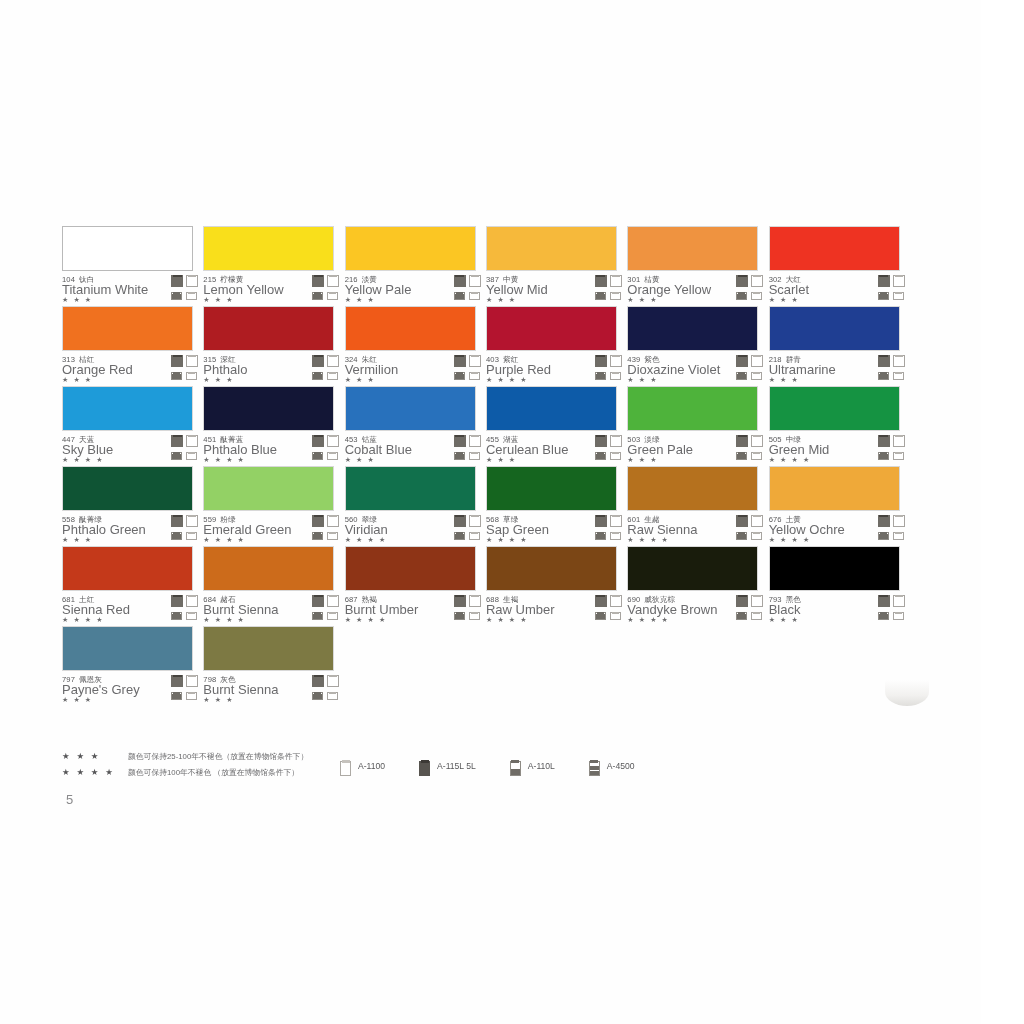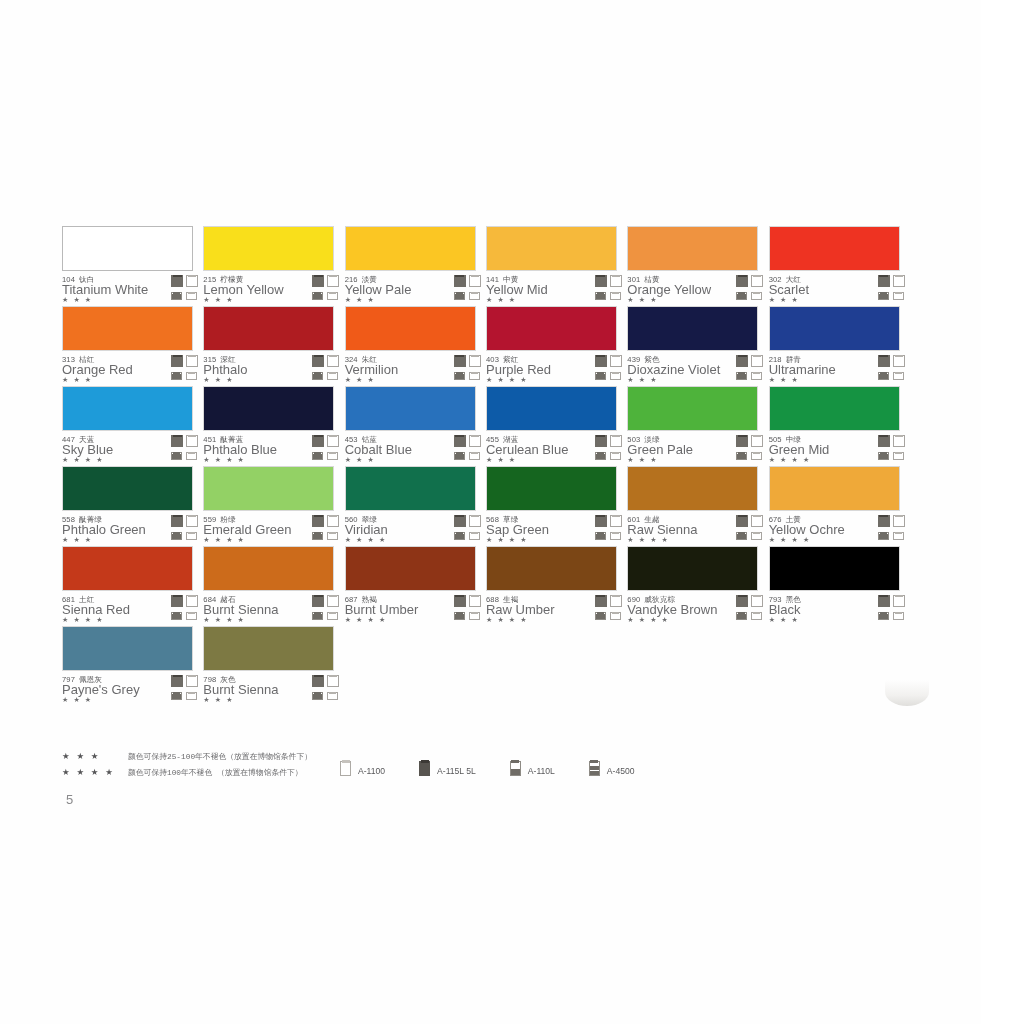--- a/index.html
+++ b/index.html
@@ -130,32 +130,31 @@
   .legend-stars {
     width: 66px;
     font-size: 8.5px;
     color: #555557;
     letter-spacing: 2.2px;
   }
   .legend-text {
     font-size: 7.8px;
     color: #6a6a6c;
     white-space: nowrap;
-    font-family: Liberation Mono, monospace;
   }
   #products {
     position: absolute;
     left: 340px;
     top: 761px;
     display: flex;
     align-items: center;
   }
   .product {
     display: flex;
-    align-items: flex-end;
+    align-items: flex-start;
     margin-right: 34px;
   }
   .product .pcan { margin-right: 7px; }
   .product .plabel {
     font-size: 8.6px;
     color: #58585a;
     white-space: nowrap;
   }
   .pcan {
     position: relative;
@@ -306,21 +305,21 @@
                 <div class="can empty short">
                   <div class="lid"></div>
                 </div>
               </div>
             </div>
           </div>
         </div>
         <div class="cell">
           <div class="chip" style="background: rgb(246, 185, 59);"></div>
           <div class="meta">
-            <div class="line-cn"><span class="code">141</span><span>中黄</span></div>
+            <div class="line-cn"><span class="code">387</span><span>中黄</span></div>
             <div class="line-en">Yellow Mid</div>
             <div class="stars">★ ★ ★</div>
             <div class="icons">
               <div class="slot s1">
                 <div class="can filled wide">
                   <div class="lid"></div>
                 </div>
               </div>
               <div class="slot s2">
                 <div class="can empty wide">

